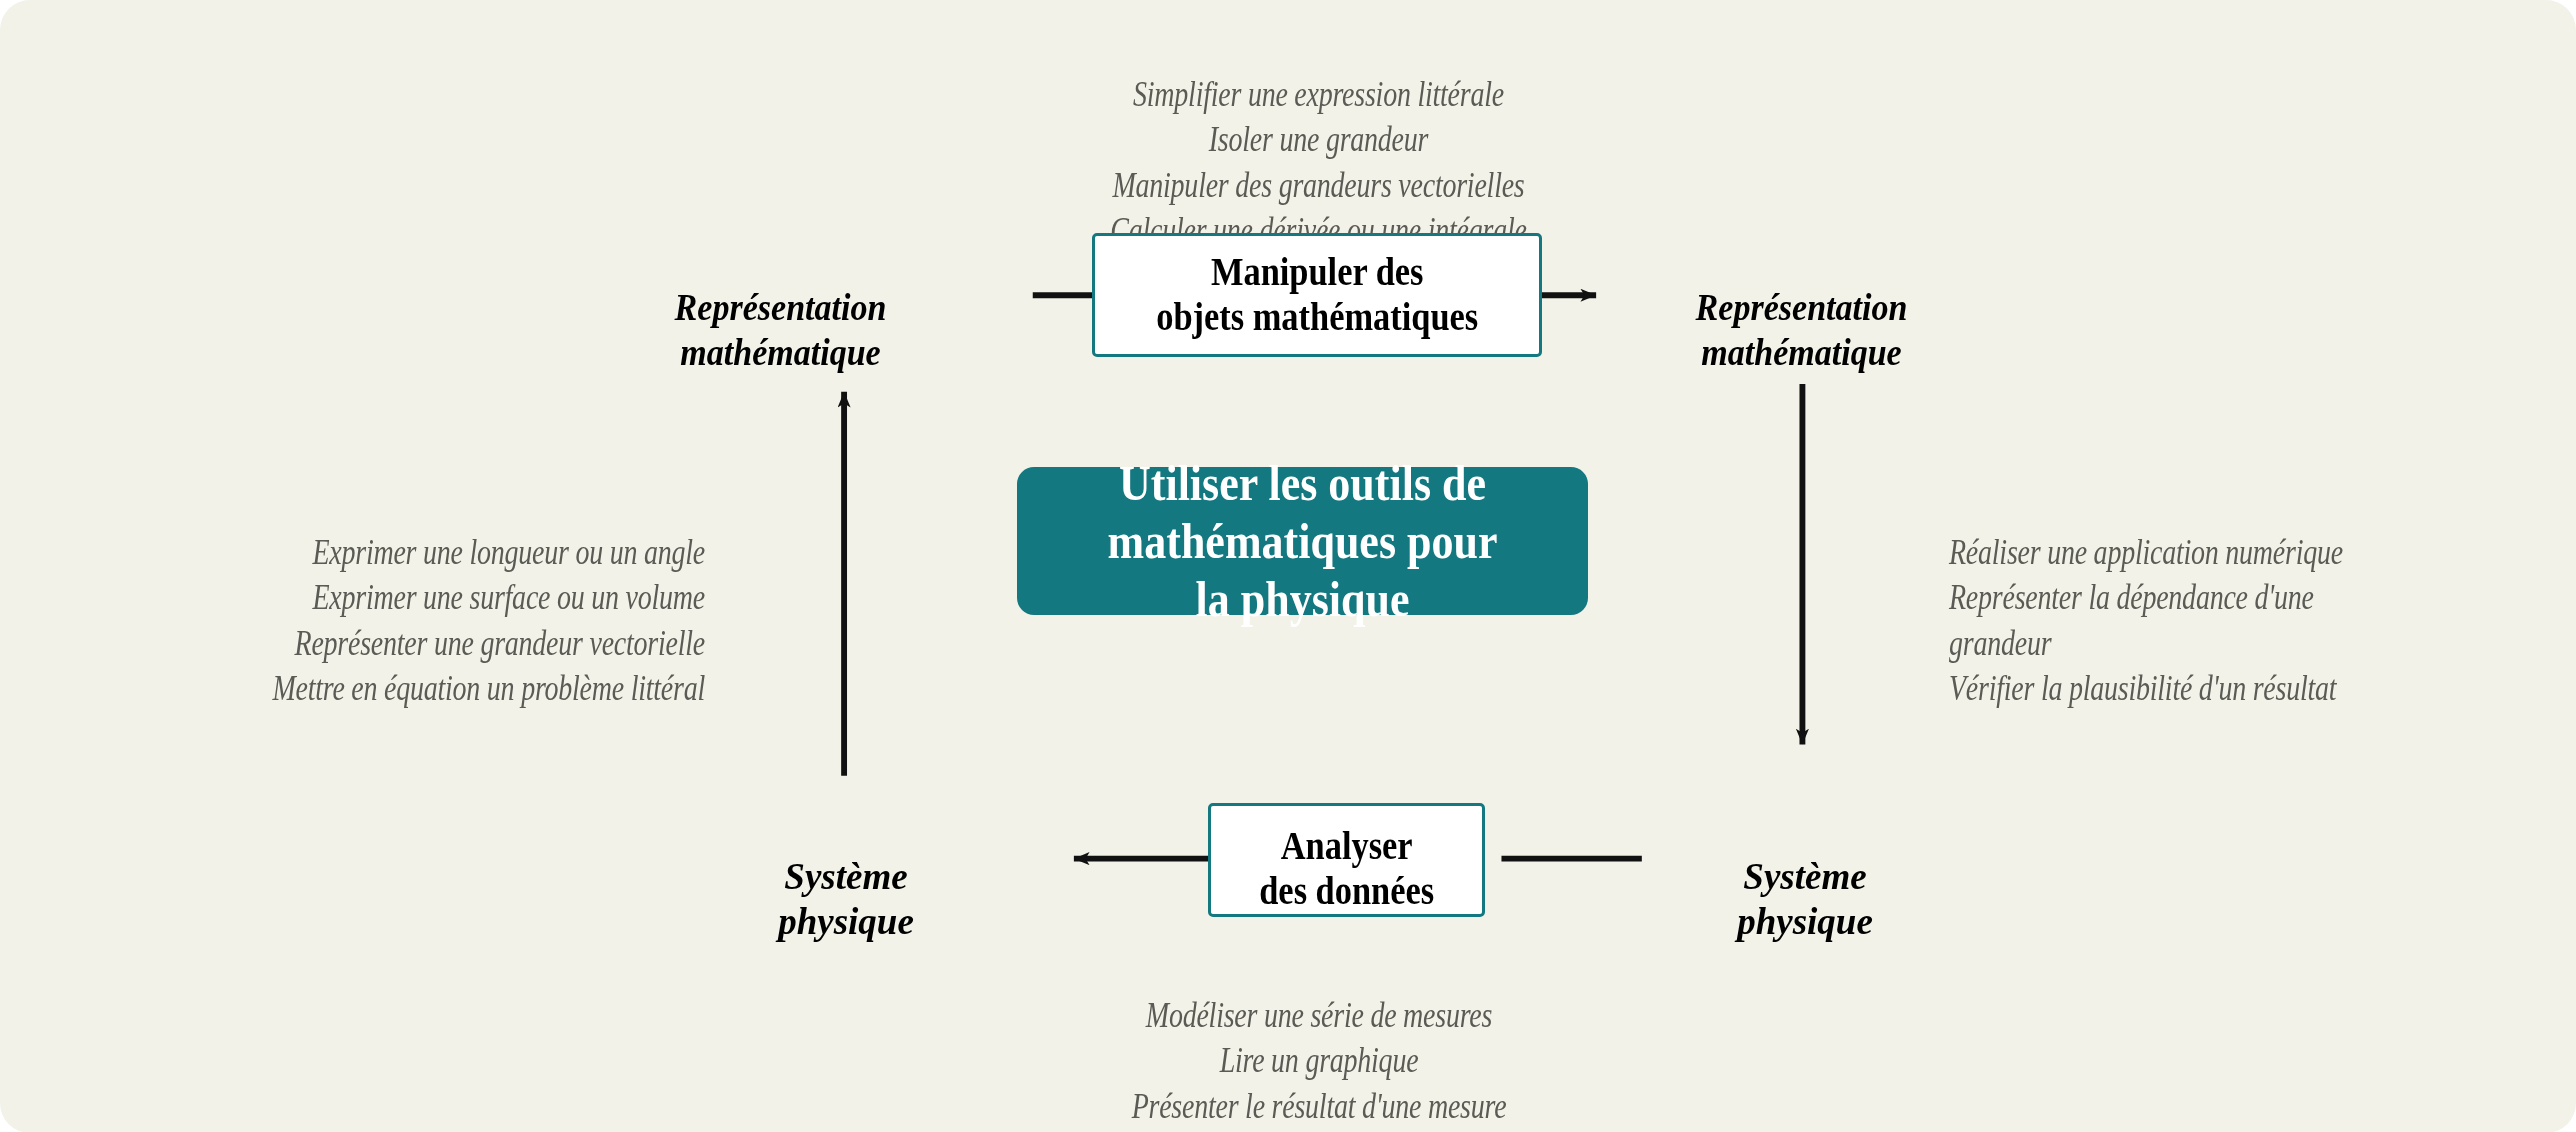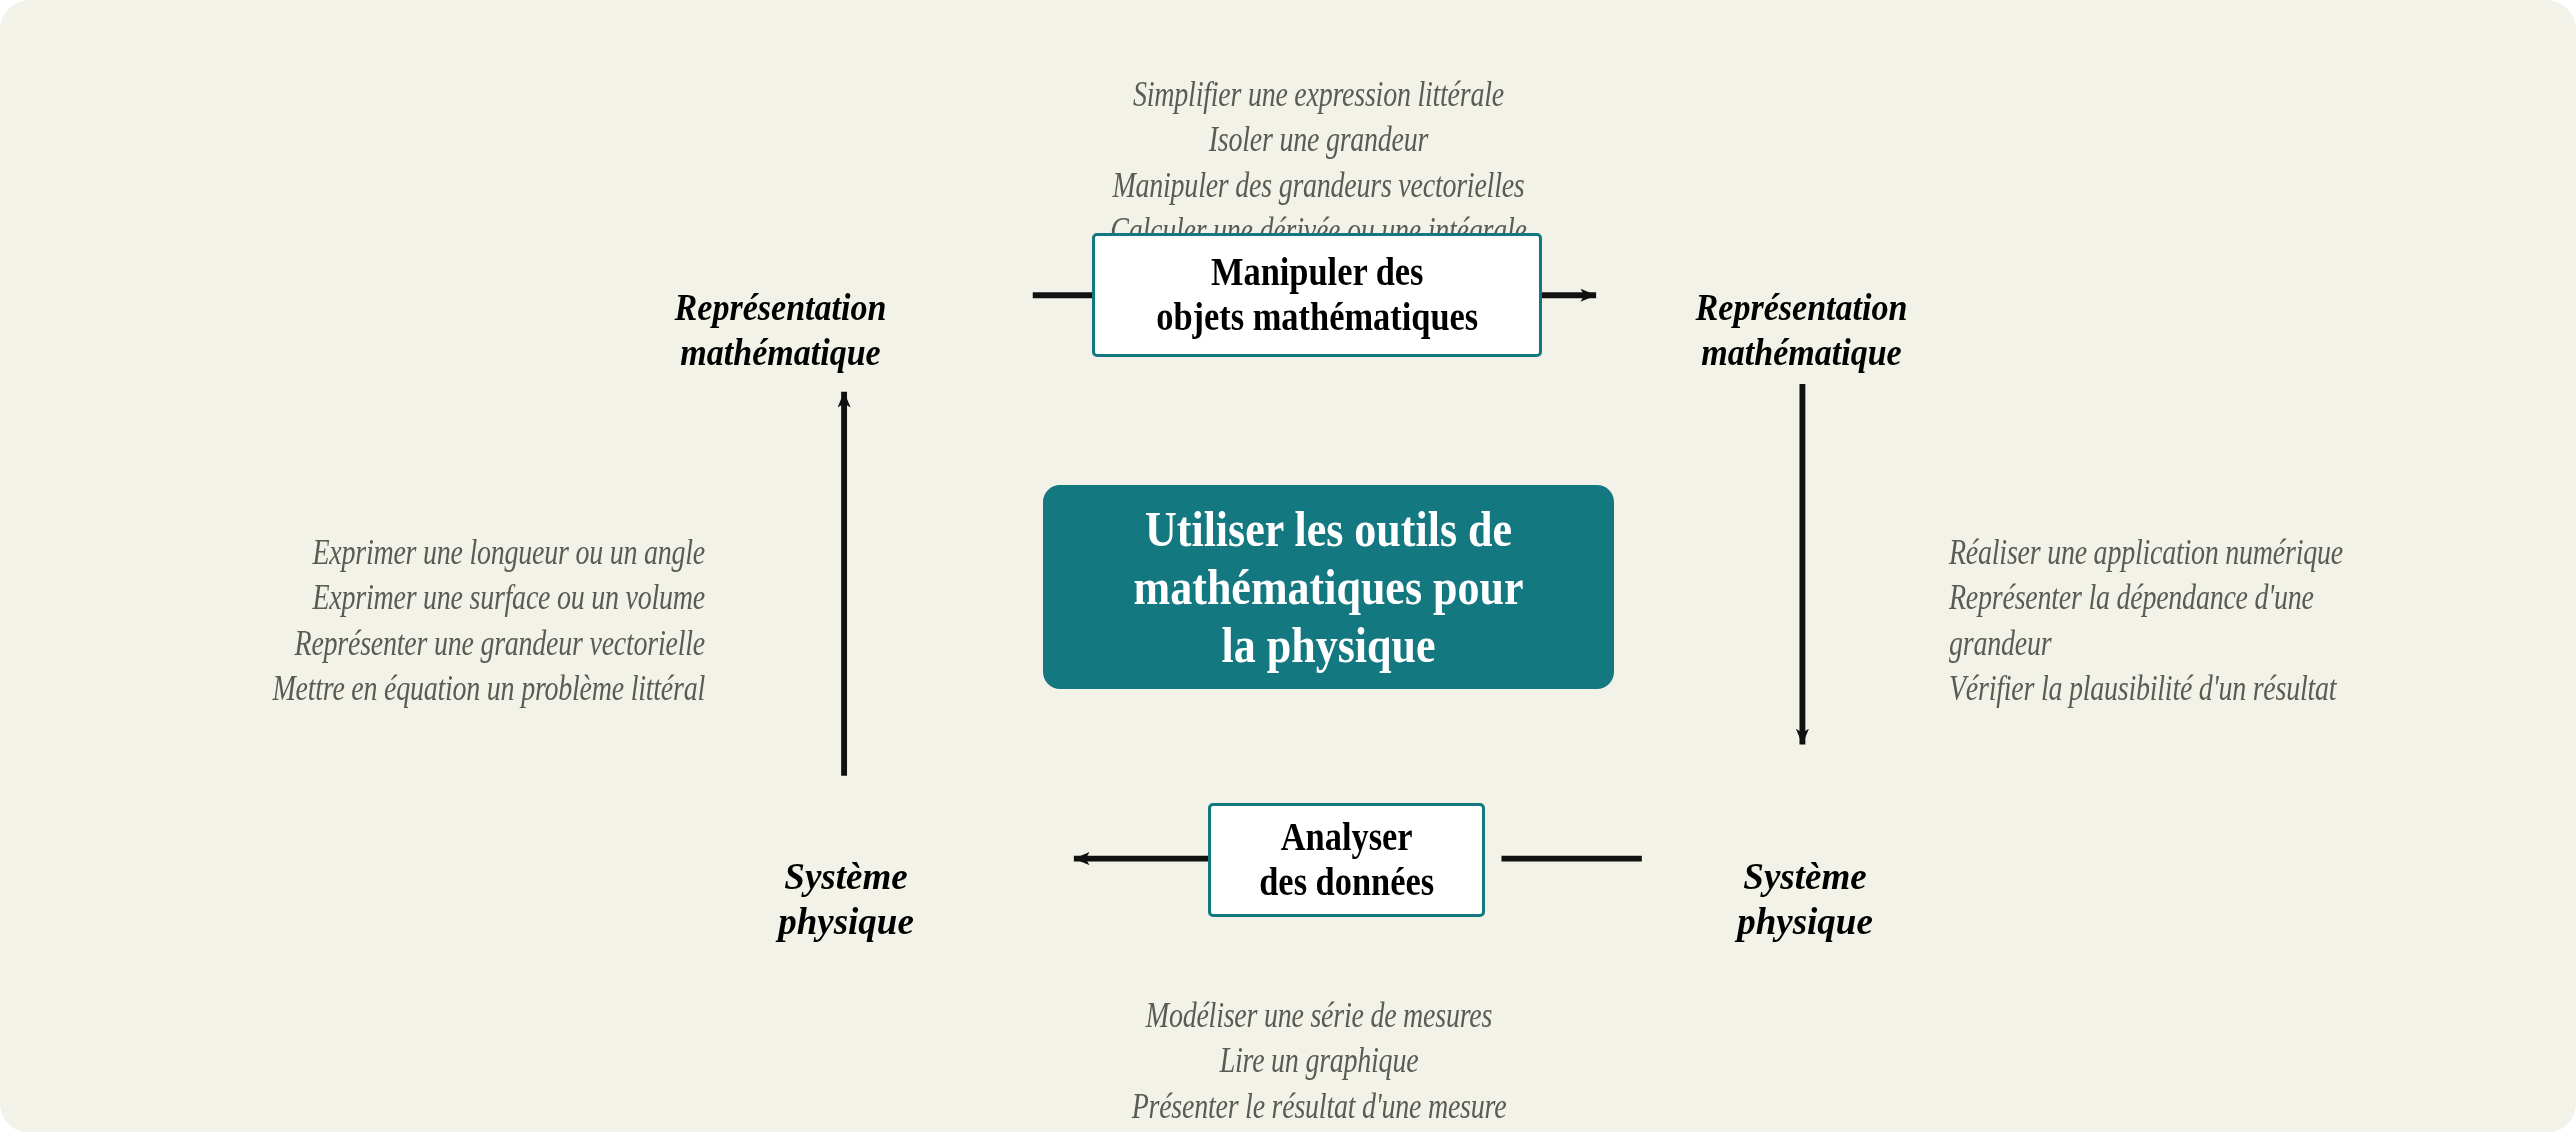--- a/index.html
+++ b/index.html
@@ -131,33 +131,33 @@
 
     <line x1="2761" y1="588" x2="2761" y2="1140" stroke="#111111" stroke-width="9" marker-end="url(#ah-down)"></line>
 
     <line x1="2515" y1="1315" x2="2300" y2="1315" stroke="#111111" stroke-width="9"></line>
 
     <line x1="1852" y1="1315" x2="1645" y2="1315" stroke="#111111" stroke-width="9" marker-end="url(#ah-left)"></line>
 
     <line x1="1293" y1="1188" x2="1293" y2="600" stroke="#111111" stroke-width="9" marker-end="url(#ah-up)"></line>
   </svg>
 
-  <div id="hub" style="left:1043px; top:467px; width:571px; height:204px;margin-top:18px;">
+  <div id="hub" style="left:1017px; top:467px; width:571px; height:148px;">
     <span class="inner">Utiliser les outils de
 mathématiques pour
 la physique</span>
   </div>
 
   <div class="action-box" style="left:1092px; top:233px; width:450px; height:124px; font-size:40px;">
     <span class="inner">Manipuler des
 objets mathématiques</span>
   </div>
 
 
-  <div class="action-box" style="left:1208px; top:803px; width:277px; height:114px; font-size:40px;">
+  <div class="action-box" style="left:1208px; top:803px; width:277px; height:114px; font-size:40px;align-items:flex-end;">
     <span class="inner">Analyser
 des données</span>
   </div>
 
 
   <div class="abs stage-label narrow" style="left:640px; top:242px; width:281px;">
     <span>Représentation
 mathématique</span>
   </div>
 

